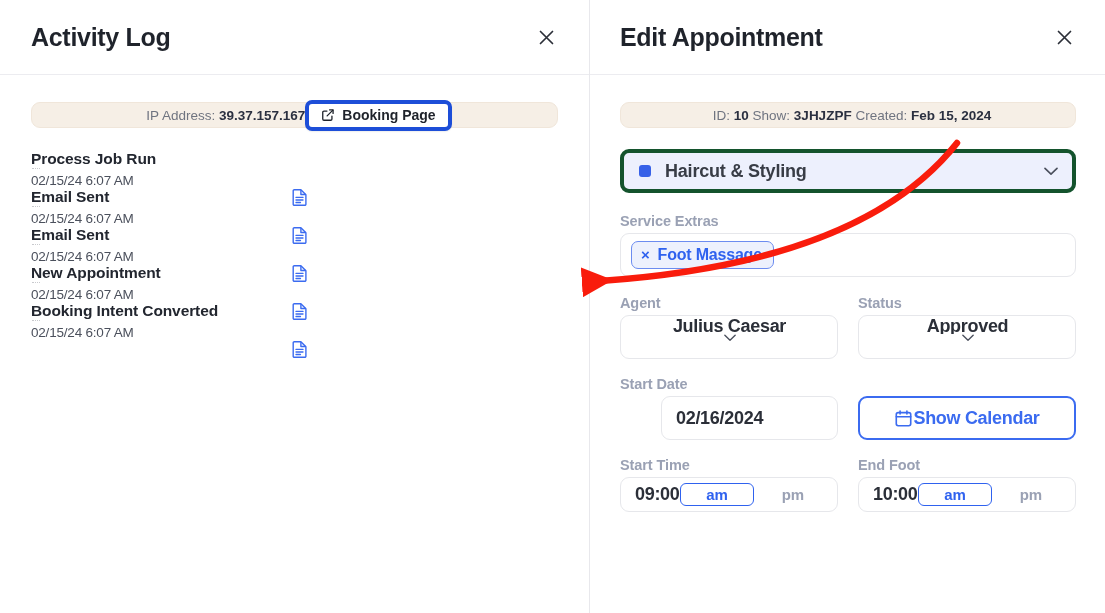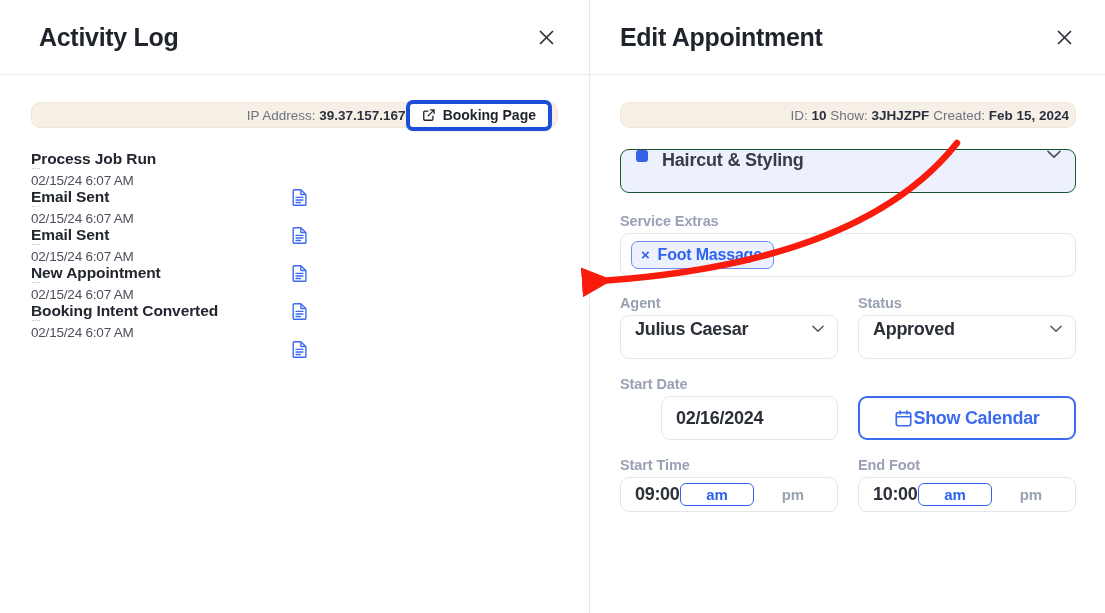--- a/index.html
+++ b/index.html
@@ -31,21 +31,21 @@
   .panel-left  { width: 590px; border-right: 1px solid #e8e8ec; }
   .panel-right { width: 515px; }
 
   .panel-header {
     height: 75px;
     min-height: 75px;
     border-bottom: 1px solid #ececf0;
     display: flex;
     align-items: center;
     justify-content: space-between;
-    padding: 0 30px 0 39px;
+    padding: 0 30px 0 31px;
   }
   .panel-right .panel-header { padding: 0 28px 0 30px; }
 
   .panel-title {
     font-size: 25px;
     font-weight: 700;
     color: #1f232b;
     letter-spacing: -0.3px;
   }
 
@@ -64,21 +64,21 @@
   
   .info-bar {
     margin: 27px 31px 0 31px;
     background: #f6 efe6;
     background: #f6efe6;
     border: 1px solid #f0e6da;
     border-radius: 9px;
     height: 26px;
     display: flex;
     align-items: center;
-    justify-content: flex-end;
+    justify-content: center;
     padding: 0 5px 0 14px;
   }
   .panel-right .info-bar { margin: 27px 29px 0 30px; padding: 0 6px 0 14px; }
 
   .info-text {
     font-size: 13.5px;
     color: #6f7480;
     white-space: nowrap;
   }
   .info-text b { color: #2b3040; font-weight: 700; }
@@ -150,24 +150,25 @@
   .field-label {
     font-size: 14.5px;
     font-weight: 700;
     color: #9aa1b4;
     margin-bottom: 4px;
     letter-spacing: -0.1px;
   }
 
   .select-primary {
     height: 44px;
-    border: 1px solid #14532d;
+    border: 4px solid #14532d;
     background: #edf0fd;
     border-radius: 9px;
     display: flex;
+    align-items: center;
     padding: 0 14px 0 15px;
     cursor: pointer;
     margin-bottom: 20px;
   }
   .svc-dot {
     width: 12px; height: 12px;
     background: #3761e8;
     border-radius: 3px;
     flex: 0 0 auto;
   }
@@ -228,20 +229,21 @@
 
   .field-select {
     height: 44px;
     border: 1px solid #e6e7eb;
     border-radius: 9px;
     display: flex;
     align-items: center;
     padding: 0 13px 16px 14px;
     background: #fff;
     cursor: pointer;
+    flex-direction: column;
   }
   .field-select .val {
     flex: 1;
     font-size: 18px;
     font-weight: 700;
     color: #2b2f38;
     letter-spacing: -0.3px;
     white-space: nowrap;
     overflow: hidden;
   }

